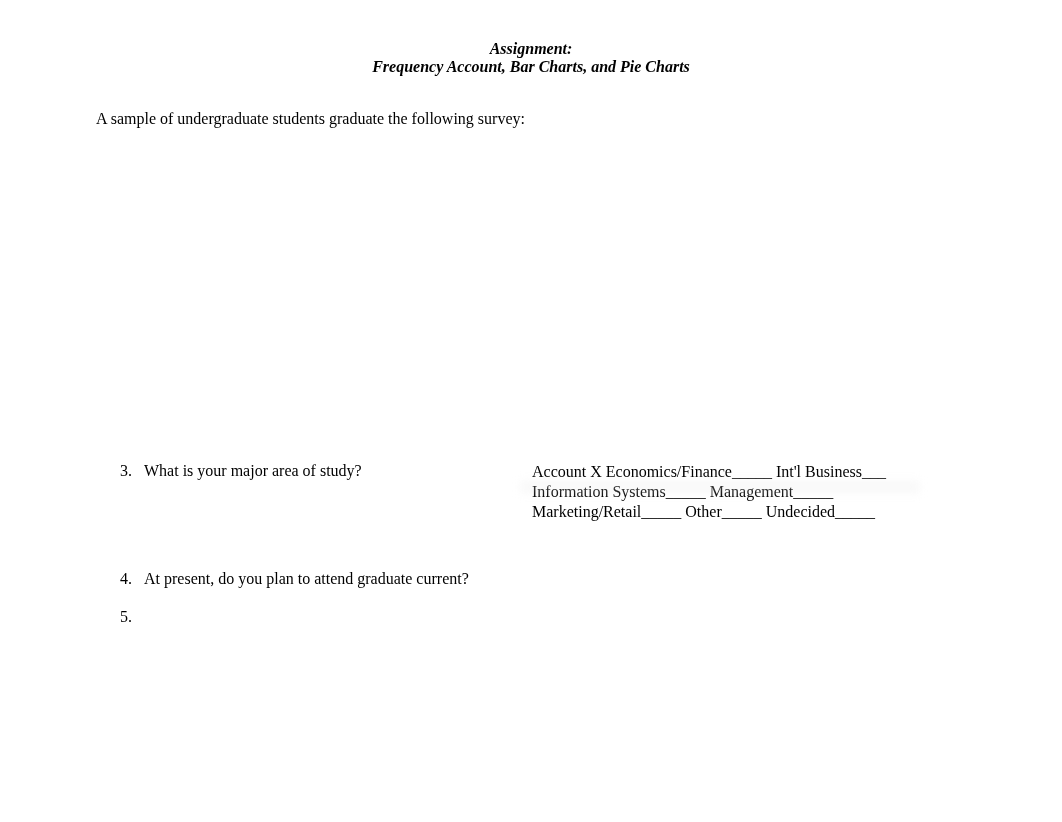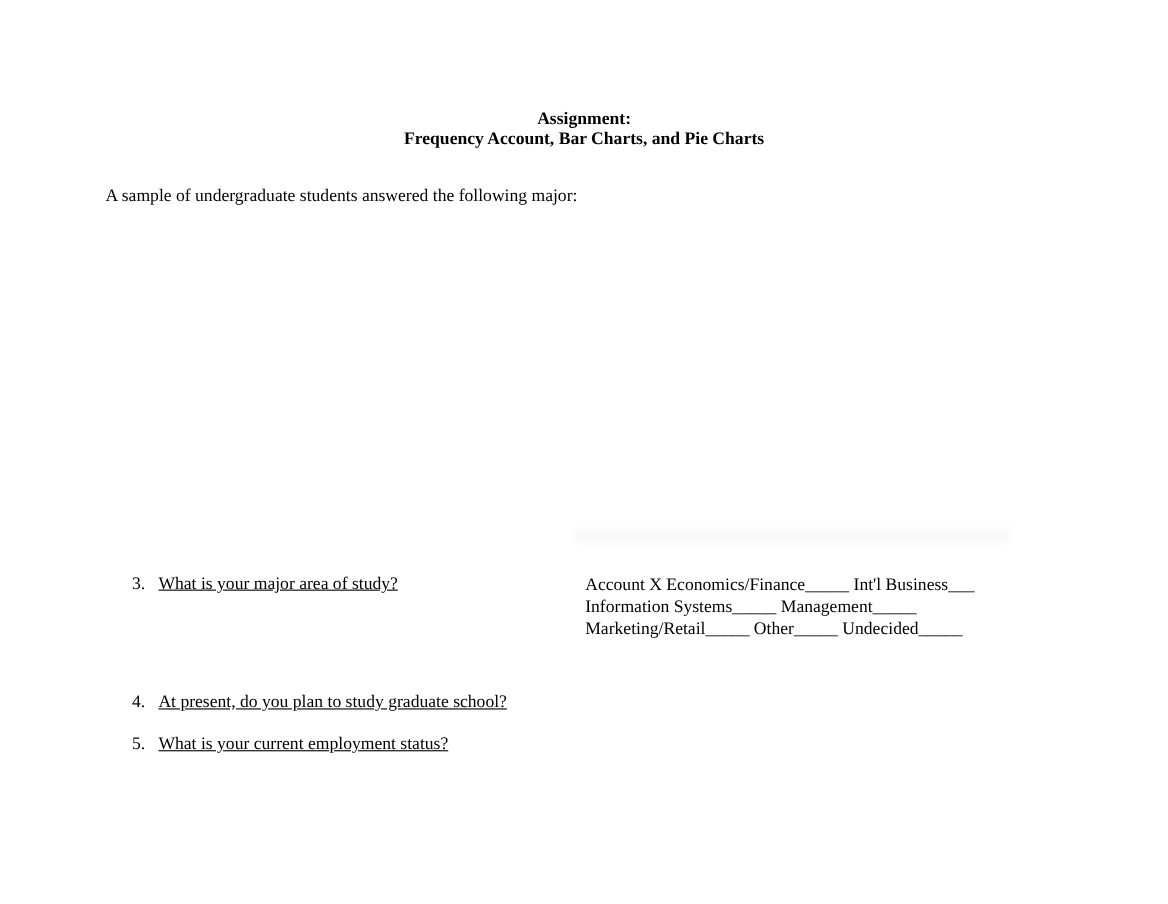--- a/index.html
+++ b/index.html
@@ -11,22 +11,23 @@
       font-family: "Times New Roman", Times, serif;
       font-size: 16px;
       color: #000;
       background: #fff;
       width: 1062px;
       height: 822px;
       position: relative;
     }
     .header {
       text-align: center;
-      margin-top: 100px;
+      margin-top: 40px;
       font-weight: bold;
+      font-style: italic;
     }
     .header .title-line1 {
       display: block;
     }
     .header .title-line2 {
       display: block;
     }
     .intro {
       margin-top: 34px;
       margin-left: 96px;
@@ -47,21 +48,20 @@
     .question-row.q5 {
       margin-bottom: 0;
     }
     .q-number {
       width: 24px;
       flex-shrink: 0;
     }
     .q-text {
       width: 388px;
       flex-shrink: 0;
-      text-decoration: underline;
     }
     .q-answer {
       flex: 1;
       line-height: 1.25;
       padding-right: 96px;
     }
     .blur-band {
       position: absolute;
       left: 520px;
       top: 478px;
@@ -73,35 +73,34 @@
     }
   </style>
 </head>
 <body>
 
 <div class="header">
   <span class="title-line1">Assignment:</span>
   <span class="title-line2">Frequency Account, Bar Charts, and Pie Charts</span>
 </div>
 
-<div class="intro">A sample of undergraduate students answered the following major:</div>
+<div class="intro">A sample of undergraduate students graduate the following survey:</div>
 
 <div class="blur-band"></div>
 
 <div class="questions">
 
   <div class="question-row">
     <div class="q-number">3.</div>
     <div class="q-text">What is your major area of study?</div>
     <div class="q-answer">Account X Economics/Finance_____ Int'l Business___ Information Systems_____ Management_____ Marketing/Retail_____ Other_____ Undecided_____</div>
   </div>
 
   <div class="question-row q4">
     <div class="q-number">4.</div>
-    <div class="q-text">At present, do you plan to study graduate school?</div>
+    <div class="q-text">At present, do you plan to attend graduate current?</div>
   </div>
 
   <div class="question-row q5">
     <div class="q-number">5.</div>
-    <div class="q-text">What is your current employment status?</div>
   </div>
 
 </div>
 
 </body></html>

